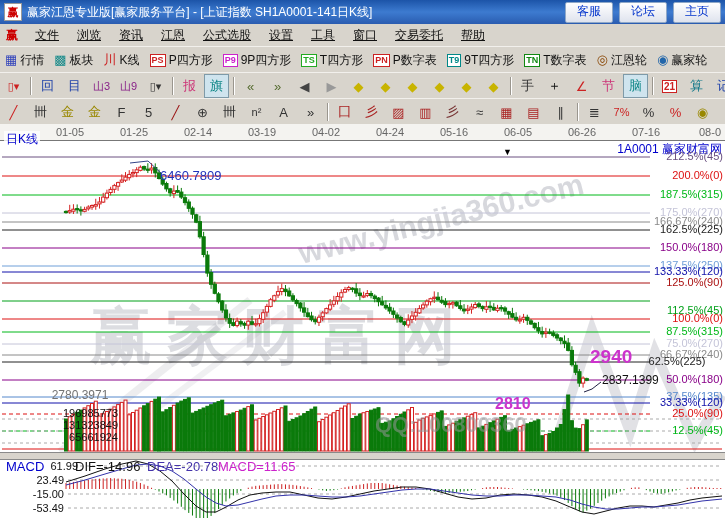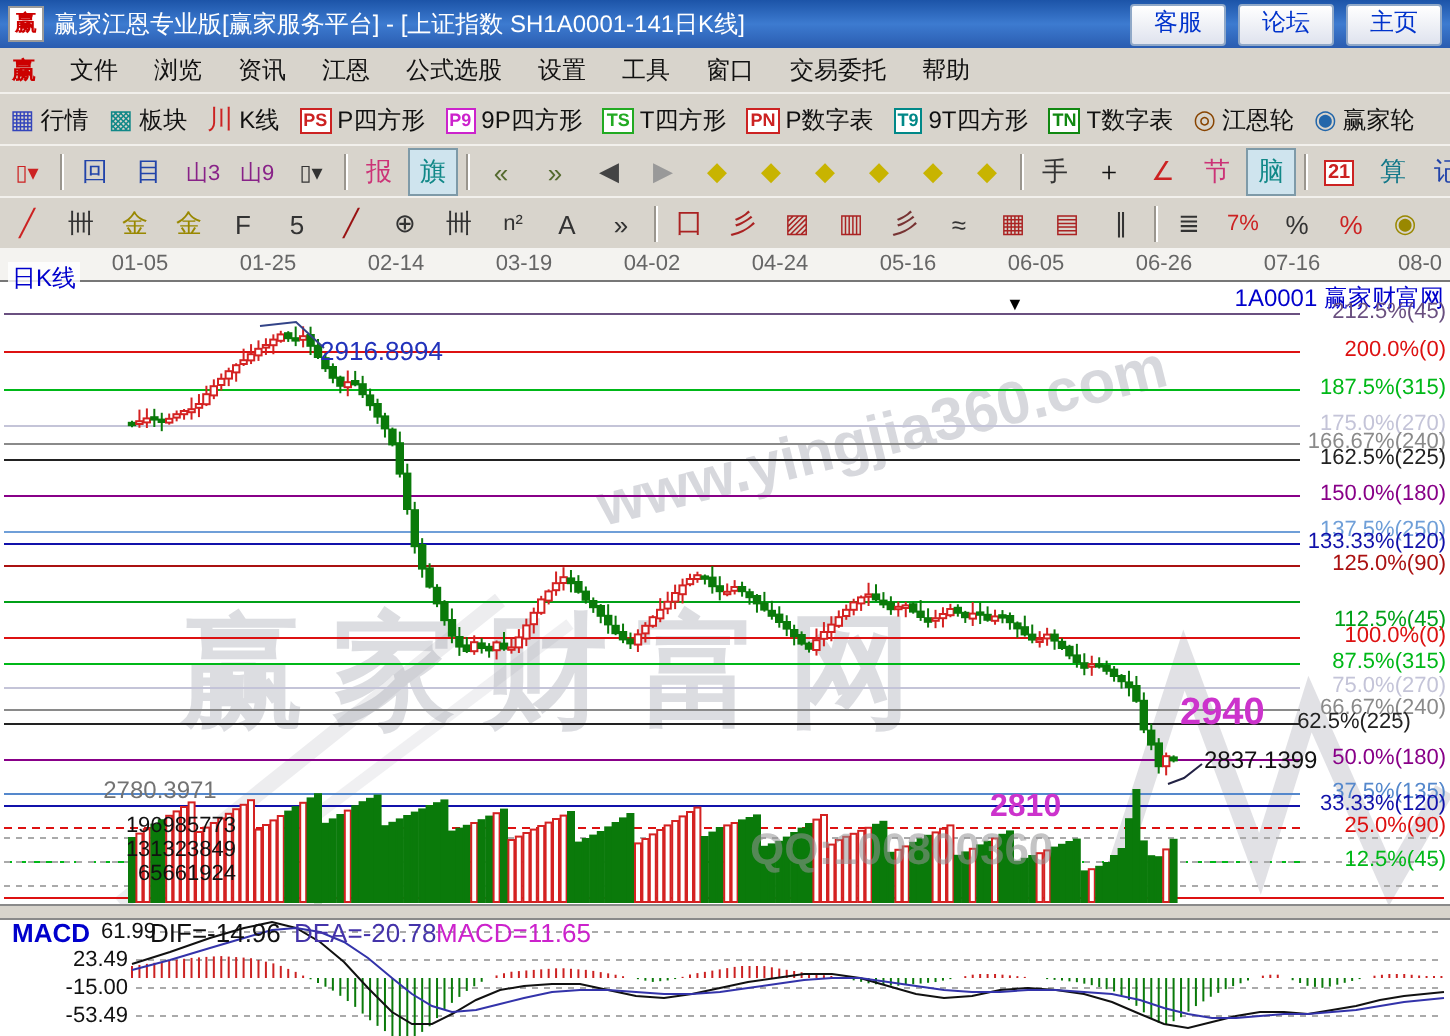--- a/index.html
+++ b/index.html
@@ -10,21 +10,21 @@
     background:linear-gradient(180deg,#1c54a8 0%,#3d7bd0 50%,#2a5cb0 100%);padding:0 4px;color:#fff;font-size:12px;}
   .app-icon{width:16px;height:16px;background:#fff;color:#c00;font-weight:700;font-size:11px;line-height:16px;
     text-align:center;margin-right:5px;border:1px solid #9a9a9a;flex:0 0 auto;}
   .title-text{flex:1;white-space:nowrap;overflow:hidden;}
   .qbtn{width:46px;height:19px;margin-left:6px;background:linear-gradient(#ffffff,#dfe3ee);
     border:1px solid #8fa8c8;border-radius:2px;color:#0033cc;font-size:12px;line-height:17px;text-align:center;cursor:default;flex:0 0 auto;}
   
   .menubar{position:absolute;top:24px;left:0;right:0;height:22px;background:#d8d4cc;display:flex;
     align-items:center;font-size:12px;color:#111;border-bottom:1px solid #b4b0a8;}
   .menu-logo{color:#c00;font-weight:700;margin:0 8px 0 6px;}
-  .menu-item{padding:16px 9px;white-space:nowrap;}
+  .menu-item{padding:16px 9px;white-space:nowrap;text-decoration:underline;}
   
   .tbar{position:absolute;left:0;right:0;height:26px;background:#d8d4cc;display:flex;align-items:center;
     overflow:hidden;border-top:1px solid #f2f0ec;border-bottom:1px solid #a5a19a;white-space:nowrap;}
   #toolbar1{top:46px;} #toolbar2{top:72px;} #toolbar3{top:98px;}
   .titem{display:inline-flex;align-items:center;gap:3px;padding:2px 5px;font-size:12px;color:#111;}
   .ticon{font-size:13px;line-height:14px;}
   .badge{font-size:9px;font-weight:700;border:1px solid;padding:0 1px;background:#fff;line-height:11px;}
   .ibtn{width:23px;height:22px;display:inline-flex;align-items:center;justify-content:center;
     font-size:13px;margin:0 1px;border:1px solid transparent;flex:0 0 auto;}
   .ibtn.sel{background:#cfe4ee;border:1px solid #7e9aa8;}
@@ -40,21 +40,21 @@
   .down-marker{top:23px;left:503px;font-size:9px;color:#000;}
   .gann-label{right:2px;width:92px;text-align:right;font-weight:400;}
   .peak-label{left:160px;top:44px;font-size:13px;color:#2233bb;}
   .res-label{left:590px;top:222px;font-size:19px;font-weight:700;color:#cc33cc;}
   .last-label{left:602px;top:249px;font-size:12px;color:#111;}
   .sup-label{left:495px;top:271px;font-size:16px;font-weight:700;color:#cc33cc;}
   .axisprice-label{left:30px;width:100px;text-align:center;top:264px;font-size:12px;color:#737373;}
   .vol-label{left:18px;width:100px;text-align:right;color:#111;}
   .pane-sep{position:absolute;top:328px;left:0;right:0;height:6px;background:#d8d4cc;
     border-top:1px solid #8a8a8a;border-bottom:1px solid #8a8a8a;z-index:4;}
-  .macd-title{left:6px;top:335px;font-size:13px;font-weight:700;color:#0000cc;}
+  .macd-title{left:6px;top:335px;font-size:13px;font-weight:400;color:#0000cc;}
   .macd-scale{left:6px;width:58px;text-align:right;color:#111;}
   .macd-dif{left:75px;top:335px;font-size:13px;color:#111;}
   .macd-dea{left:147px;top:335px;font-size:13px;color:#4433aa;}
   .macd-macd{left:218px;top:335px;font-size:13px;color:#cc22cc;}
   .wm-brand{position:absolute;left:90px;top:170px;font-size:62px;font-weight:700;letter-spacing:14px;
     color:rgba(130,132,148,.28);z-index:1;white-space:nowrap;}
   .wm-url{position:absolute;left:295px;top:78px;font-size:30px;font-weight:700;color:rgba(140,142,158,.35);
     transform:rotate(-14deg);z-index:1;white-space:nowrap;}
   .wm-qq{position:absolute;left:375px;top:288px;font-size:22px;font-weight:700;color:rgba(148,148,150,.55);z-index:3;white-space:nowrap;}
 </style>
@@ -947,21 +947,21 @@
         <line x1="717.0000000000033" y1="489" x2="717.0000000000033" y2="488" stroke="#cc2222" stroke-width="1"></line>
         <line x1="720.7200000000033" y1="489" x2="720.7200000000033" y2="488" stroke="#cc2222" stroke-width="1"></line>
         <polyline points="66,482 85,476 105,469 122,464 136,461 148,464 160,471 172,481 184,494 196,506 206,512 216,512 226,507 238,500 250,495 262,493 276,492 290,492 304,495 318,498 332,499 346,497 360,494 374,491 388,489 402,487 416,487 430,489 444,493 458,497 472,499 486,498 500,495 514,494 528,495 542,497 556,501 570,507 582,512 594,514 606,511 618,508 630,506 642,506 654,507 666,505 678,503 690,500 702,498 712,497 722,496" fill="none" stroke="#111111" stroke-width="1"></polyline>
         <polyline points="66,485 85,480 105,474 122,469 136,465 148,464 160,466 172,471 184,479 196,489 206,497 216,503 226,506 238,505 250,502 262,499 276,496 290,495 304,495 318,496 332,497 346,497 360,496 374,494 388,492 402,490 416,489 430,489 444,491 458,493 472,495 486,496 500,496 514,495 528,495 542,496 556,497 570,500 582,504 594,507 606,509 618,509 630,508 642,507 654,507 666,506 678,505 690,503 702,501 712,500 722,499" fill="none" stroke="#3333aa" stroke-width="1"></polyline>
       </svg>
 
     <div class="lbl period-label">日K线</div>
     <div class="lbl symbol-label">1A0001  赢家财富网</div>
     <div class="lbl down-marker">▼</div>
 
-    <div class="lbl peak-label">2916.8994</div>
+    <div class="lbl peak-label">6460.7809</div>
     <div class="lbl res-label">2940</div>
     <div class="lbl last-label">2837.1399</div>
     <div class="lbl sup-label">2810</div>
     <div class="lbl axisprice-label">2780.3971</div>
 
     <div class="lbl vol-label" style="top:283px;">196985773</div>
     <div class="lbl vol-label" style="top:295px;">131323849</div>
     <div class="lbl vol-label" style="top:307px;">65661924</div>
 
     <div class="pane-sep"></div>

